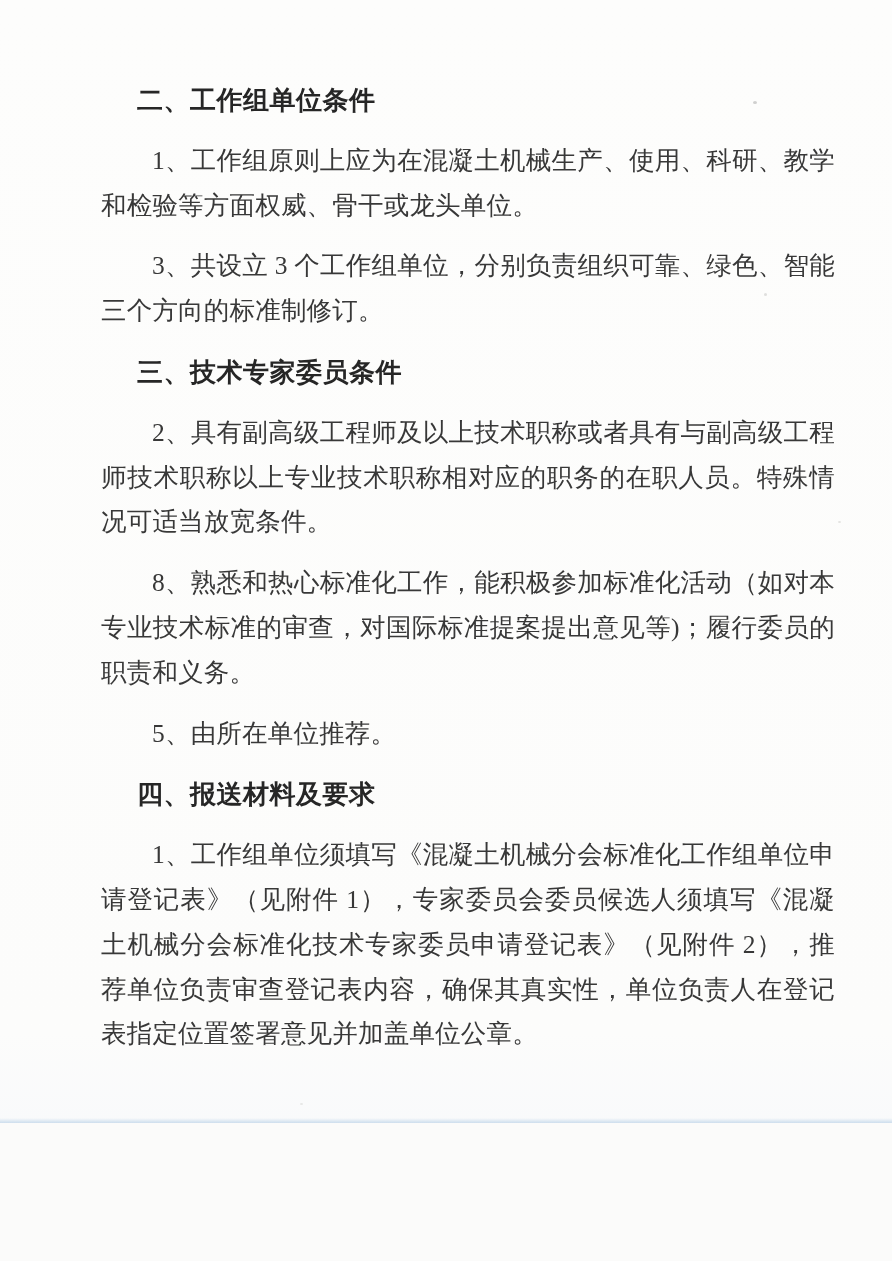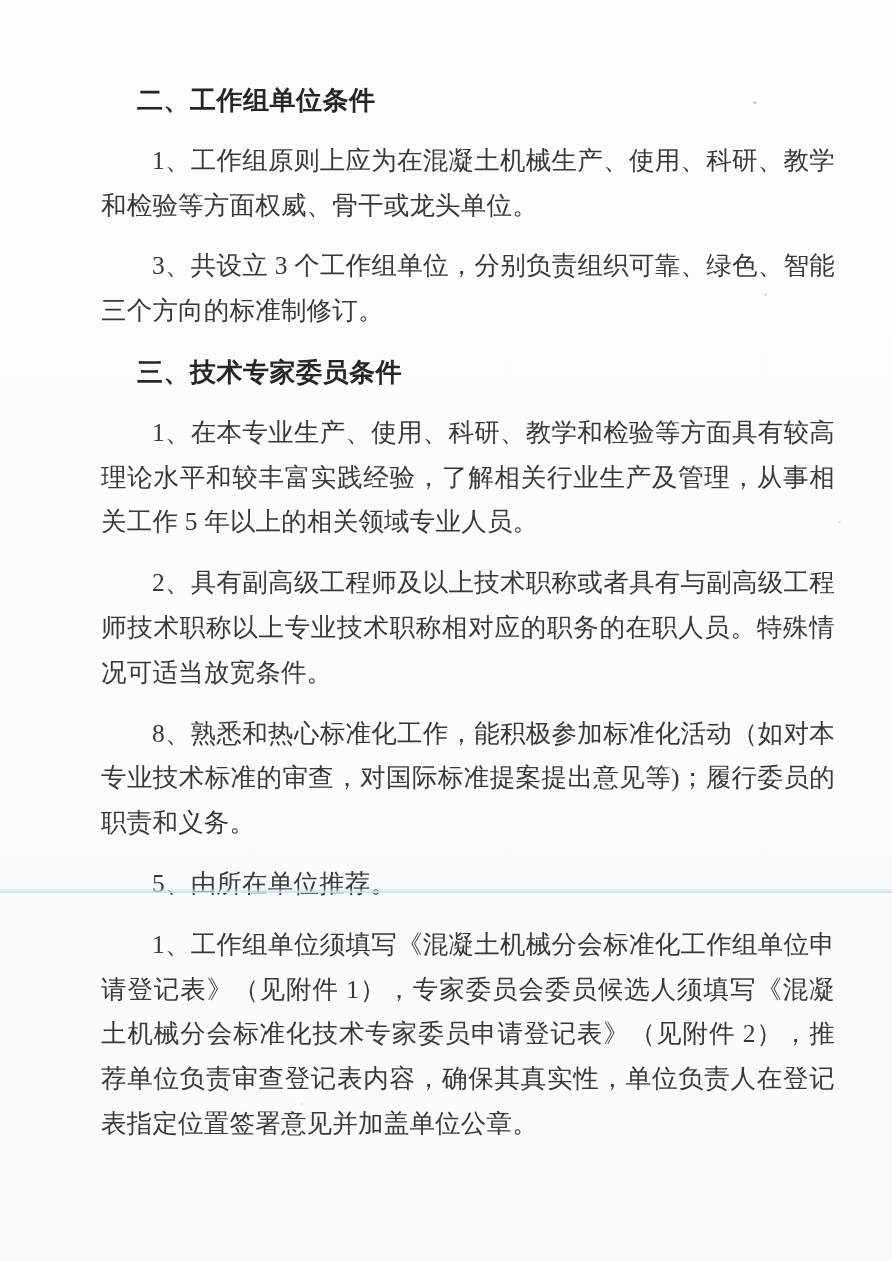--- a/index.html
+++ b/index.html
@@ -8,21 +8,21 @@
   }
   body {
     width: 892px;
     height: 1261px;
     overflow: hidden;
     background: #fbfbfa;
   }
   .page {
     position: relative;
     width: 892px;
-    height: 893px;
+    height: 1123px;
     background: linear-gradient(180deg, #fdfdfc 0%, #fcfcfb 92%, #f9fafb 100%);
     font-family: "Liberation Serif", "DejaVu Serif", serif;
     color: #383838;
   }
   .text-block {
     position: absolute;
     left: 85px;
     top: 78px;
     width: 766px;
     text-align: justify;
@@ -71,27 +71,27 @@
   <div class="text-block">
 
     <section>
       <h2>二、工作组单位条件</h2>
       <p>1、工作组原则上应为在混凝土机械生产、使用、科研、教学和检验等方面权威、骨干或龙头单位。</p>
       <p>3、共设立 3 个工作组单位，分别负责组织可靠、绿色、智能三个方向的标准制修订。</p>
     </section>
 
     <section>
       <h2>三、技术专家委员条件</h2>
-      <p>1、在本专业生产、使用、科研、教学和检验等方面具有较高理论水平和较丰富实践经验，了解相关行业生产及管理，从事相关工作 5 年以上的相关领域专业人员。</p>
       <p>2、具有副高级工程师及以上技术职称或者具有与副高级工程师技术职称以上专业技术职称相对应的职务的在职人员。特殊情况可适当放宽条件。</p>
       <p>8、熟悉和热心标准化工作，能积极参加标准化活动（如对本专业技术标准的审查，对国际标准提案提出意见等)；履行委员的职责和义务。</p>
       <p>5、由所在单位推荐。</p>
     </section>
 
     <section>
+      <h2>四、报送材料及要求</h2>
       <p>1、工作组单位须填写《混凝土机械分会标准化工作组单位申请登记表》（见附件 1），专家委员会委员候选人须填写《混凝土机械分会标准化技术专家委员申请登记表》（见附件 2），推荐单位负责审查登记表内容，确保其真实性，单位负责人在登记表指定位置签署意见并加盖单位公章。</p>
     </section>
 
   </div>
 
   <div class="speck s1"></div>
   <div class="speck s2"></div>
   <div class="speck s3"></div>
   <div class="speck s4"></div>
   <div class="bottom-edge"></div>

